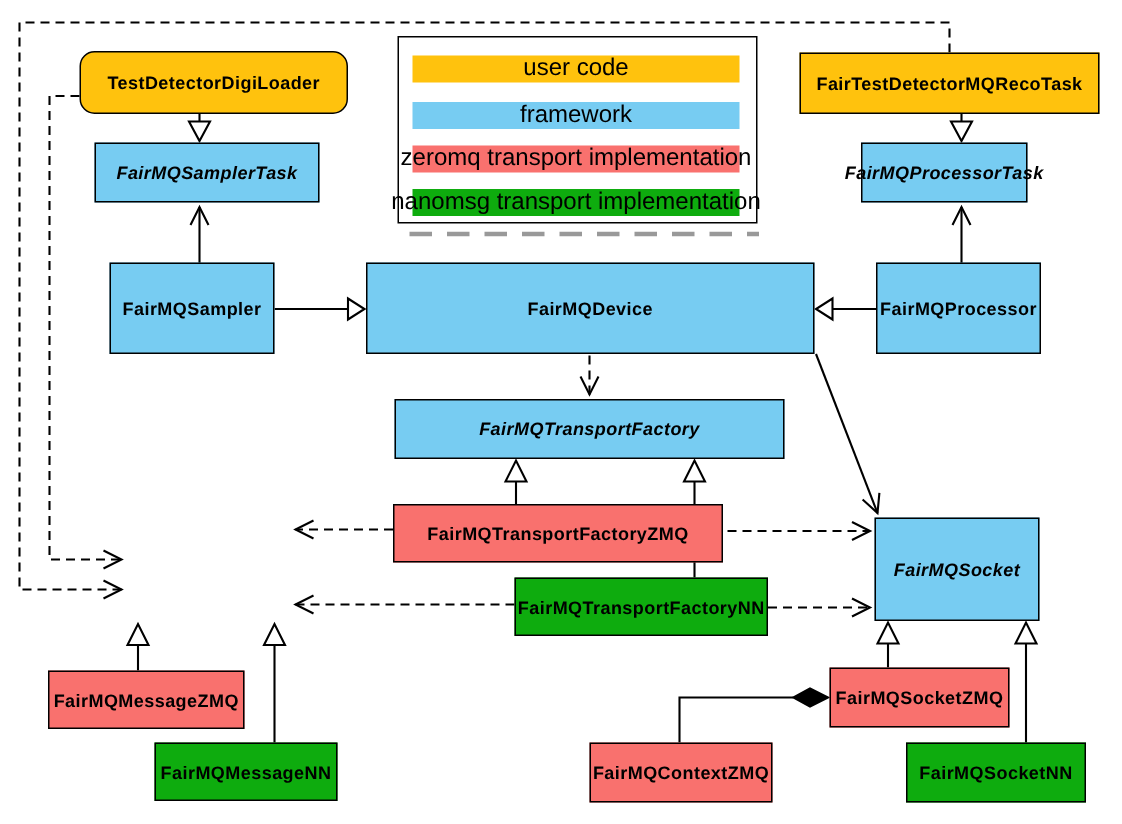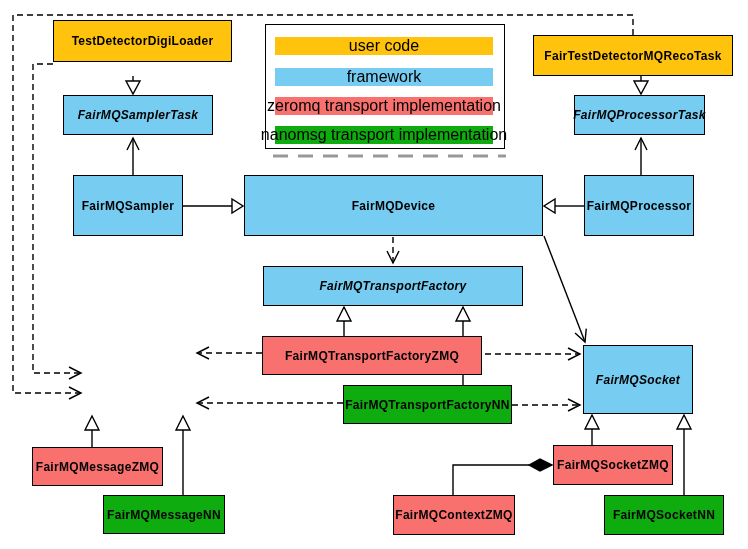--- a/index.html
+++ b/index.html
@@ -84,27 +84,27 @@
     <path d="M273,156 L506,156" stroke="#999" stroke-width="3" stroke-dasharray="15 10" fill="none"></path>
   </svg>
 
   <div class="legend">
     <div class="legend-bar" style="top: 12px; background-color: rgb(255, 194, 13);">user code</div>
     <div class="legend-bar" style="top: 43px; background-color: rgb(119, 204, 242);">framework</div>
     <div class="legend-bar" style="top: 72px; background-color: rgb(249, 113, 110);">zeromq transport implementation</div>
     <div class="legend-bar" style="top: 101px; background-color: rgb(14, 172, 14);">nanomsg transport implementation</div>
   </div>
 
-  <div class="node" style="left: 53px; top: 20px; width: 179px; height: 42px; background-color: rgb(255, 194, 13);">TestDetectorDigiLoader</div>
+  <div class="node" style="left: 53px; top: 34px; width: 179px; height: 42px; background-color: rgb(255, 194, 13); border-radius: 10px;">TestDetectorDigiLoader</div>
 
   <div class="node" style="left: 533px; top: 35px; width: 200px; height: 41px; background-color: rgb(255, 194, 13);">FairTestDetectorMQRecoTask</div>
 
   <div class="node abstract" style="left: 63px; top: 95px; width: 150px; height: 40px; background-color: rgb(119, 204, 242);">FairMQSamplerTask</div>
 
-  <div class="node abstract" style="left: 574px; top: 95px; width: 131px; height: 40px; background-color: rgb(119, 204, 242);">FairMQProcessorTask</div>
+  <div class="node abstract" style="left: 574px; top: 95px; width: 111px; height: 40px; background-color: rgb(119, 204, 242);">FairMQProcessorTask</div>
 
   <div class="node" style="left: 73px; top: 175px; width: 110px; height: 61px; background-color: rgb(119, 204, 242);">FairMQSampler</div>
 
   <div class="node" style="left: 584px; top: 175px; width: 110px; height: 61px; background-color: rgb(119, 204, 242);">FairMQProcessor</div>
 
   <div class="node" style="left: 244px; top: 175px; width: 299px; height: 61px; background-color: rgb(119, 204, 242);">FairMQDevice</div>
 
   <div class="node abstract" style="left: 263px; top: 266px; width: 260px; height: 40px; background-color: rgb(119, 204, 242);">FairMQTransportFactory</div>
 
   <div class="node" style="left: 262px; top: 336px; width: 220px; height: 39px; background-color: rgb(249, 113, 110);">FairMQTransportFactoryZMQ</div>

